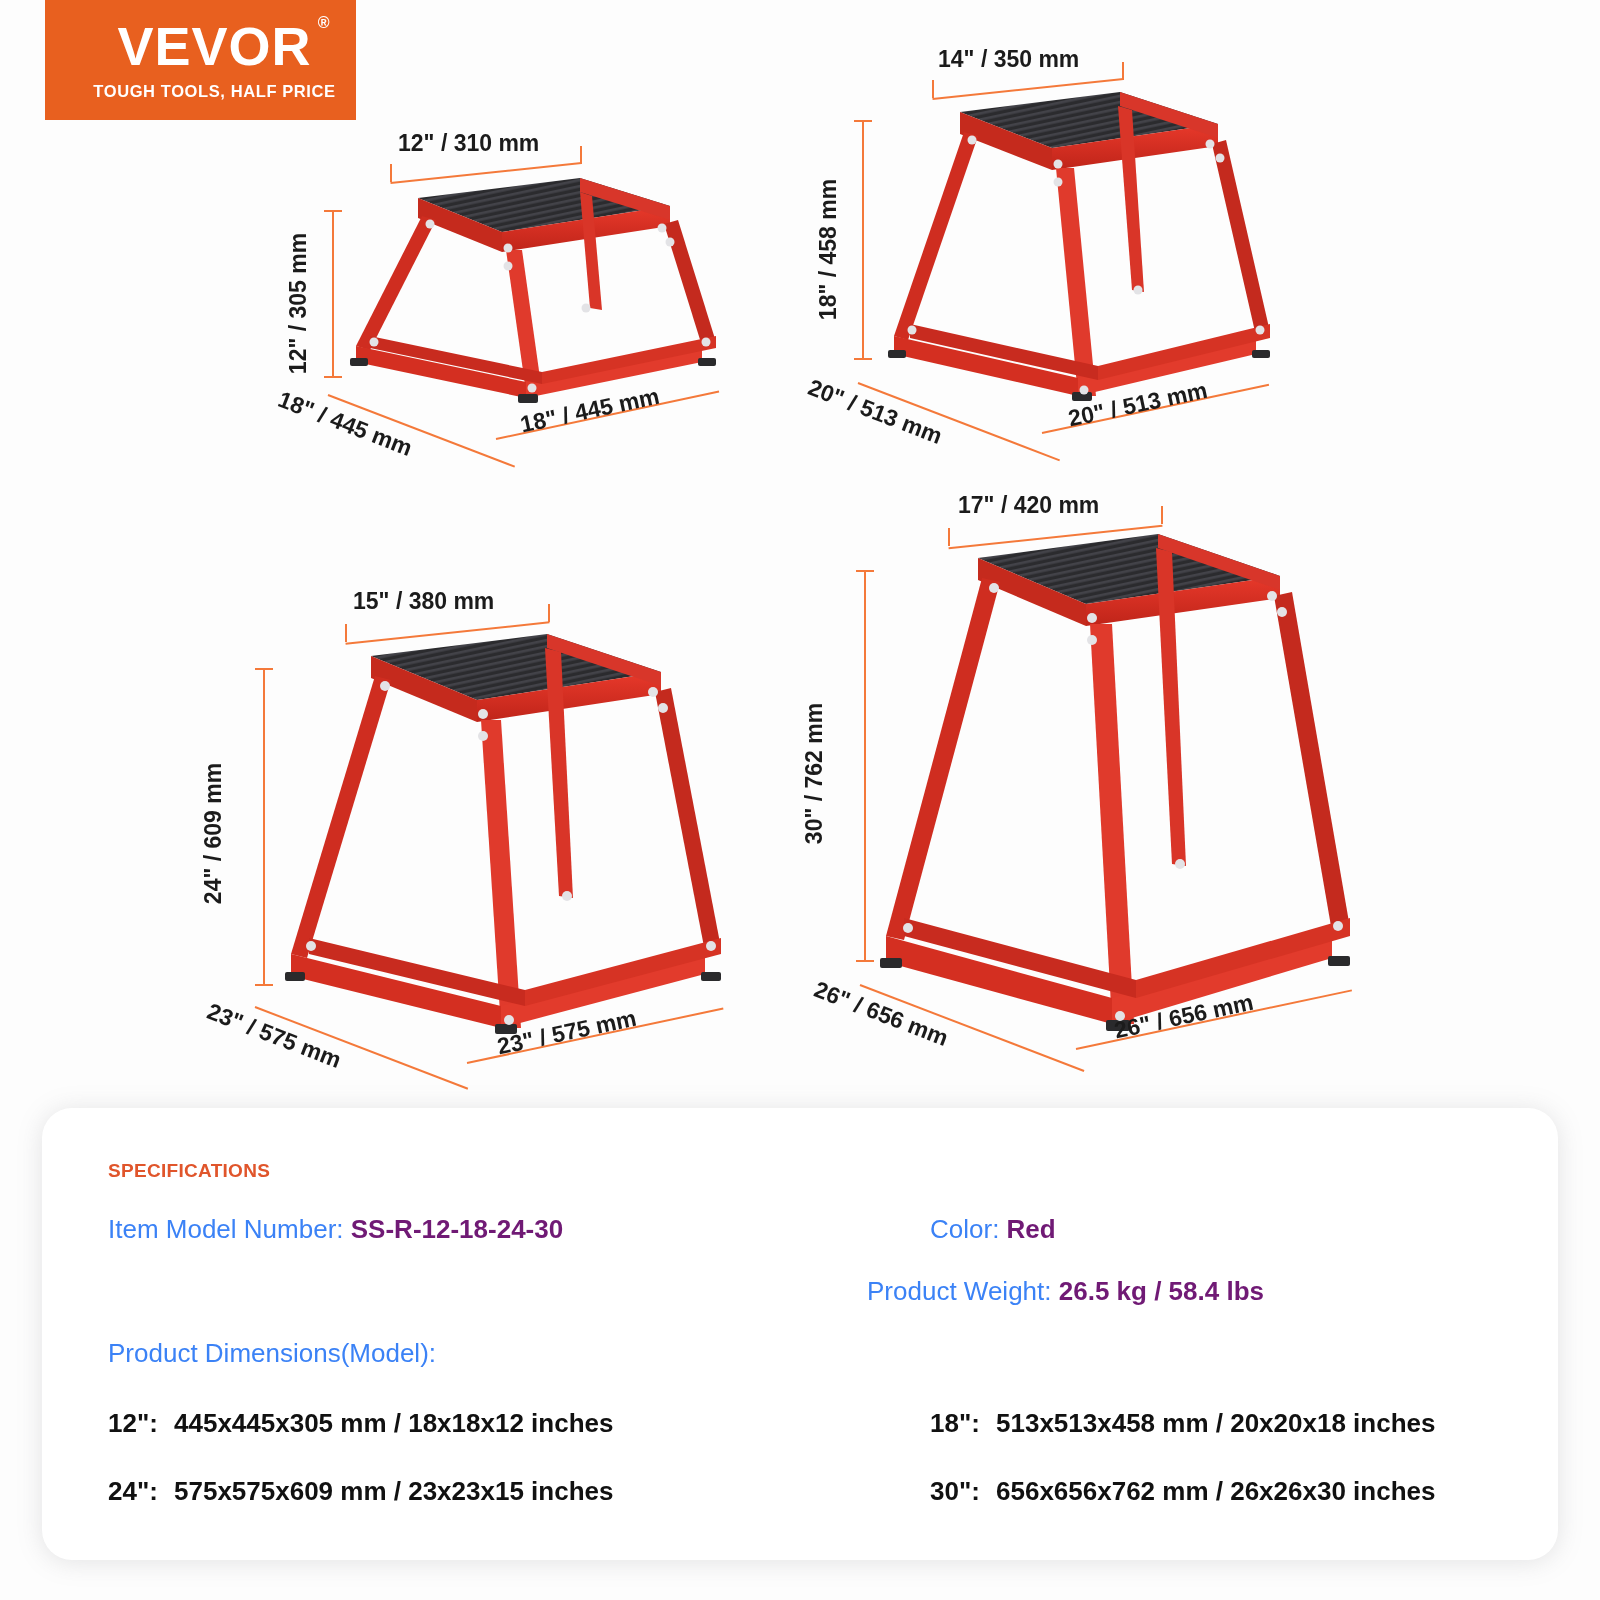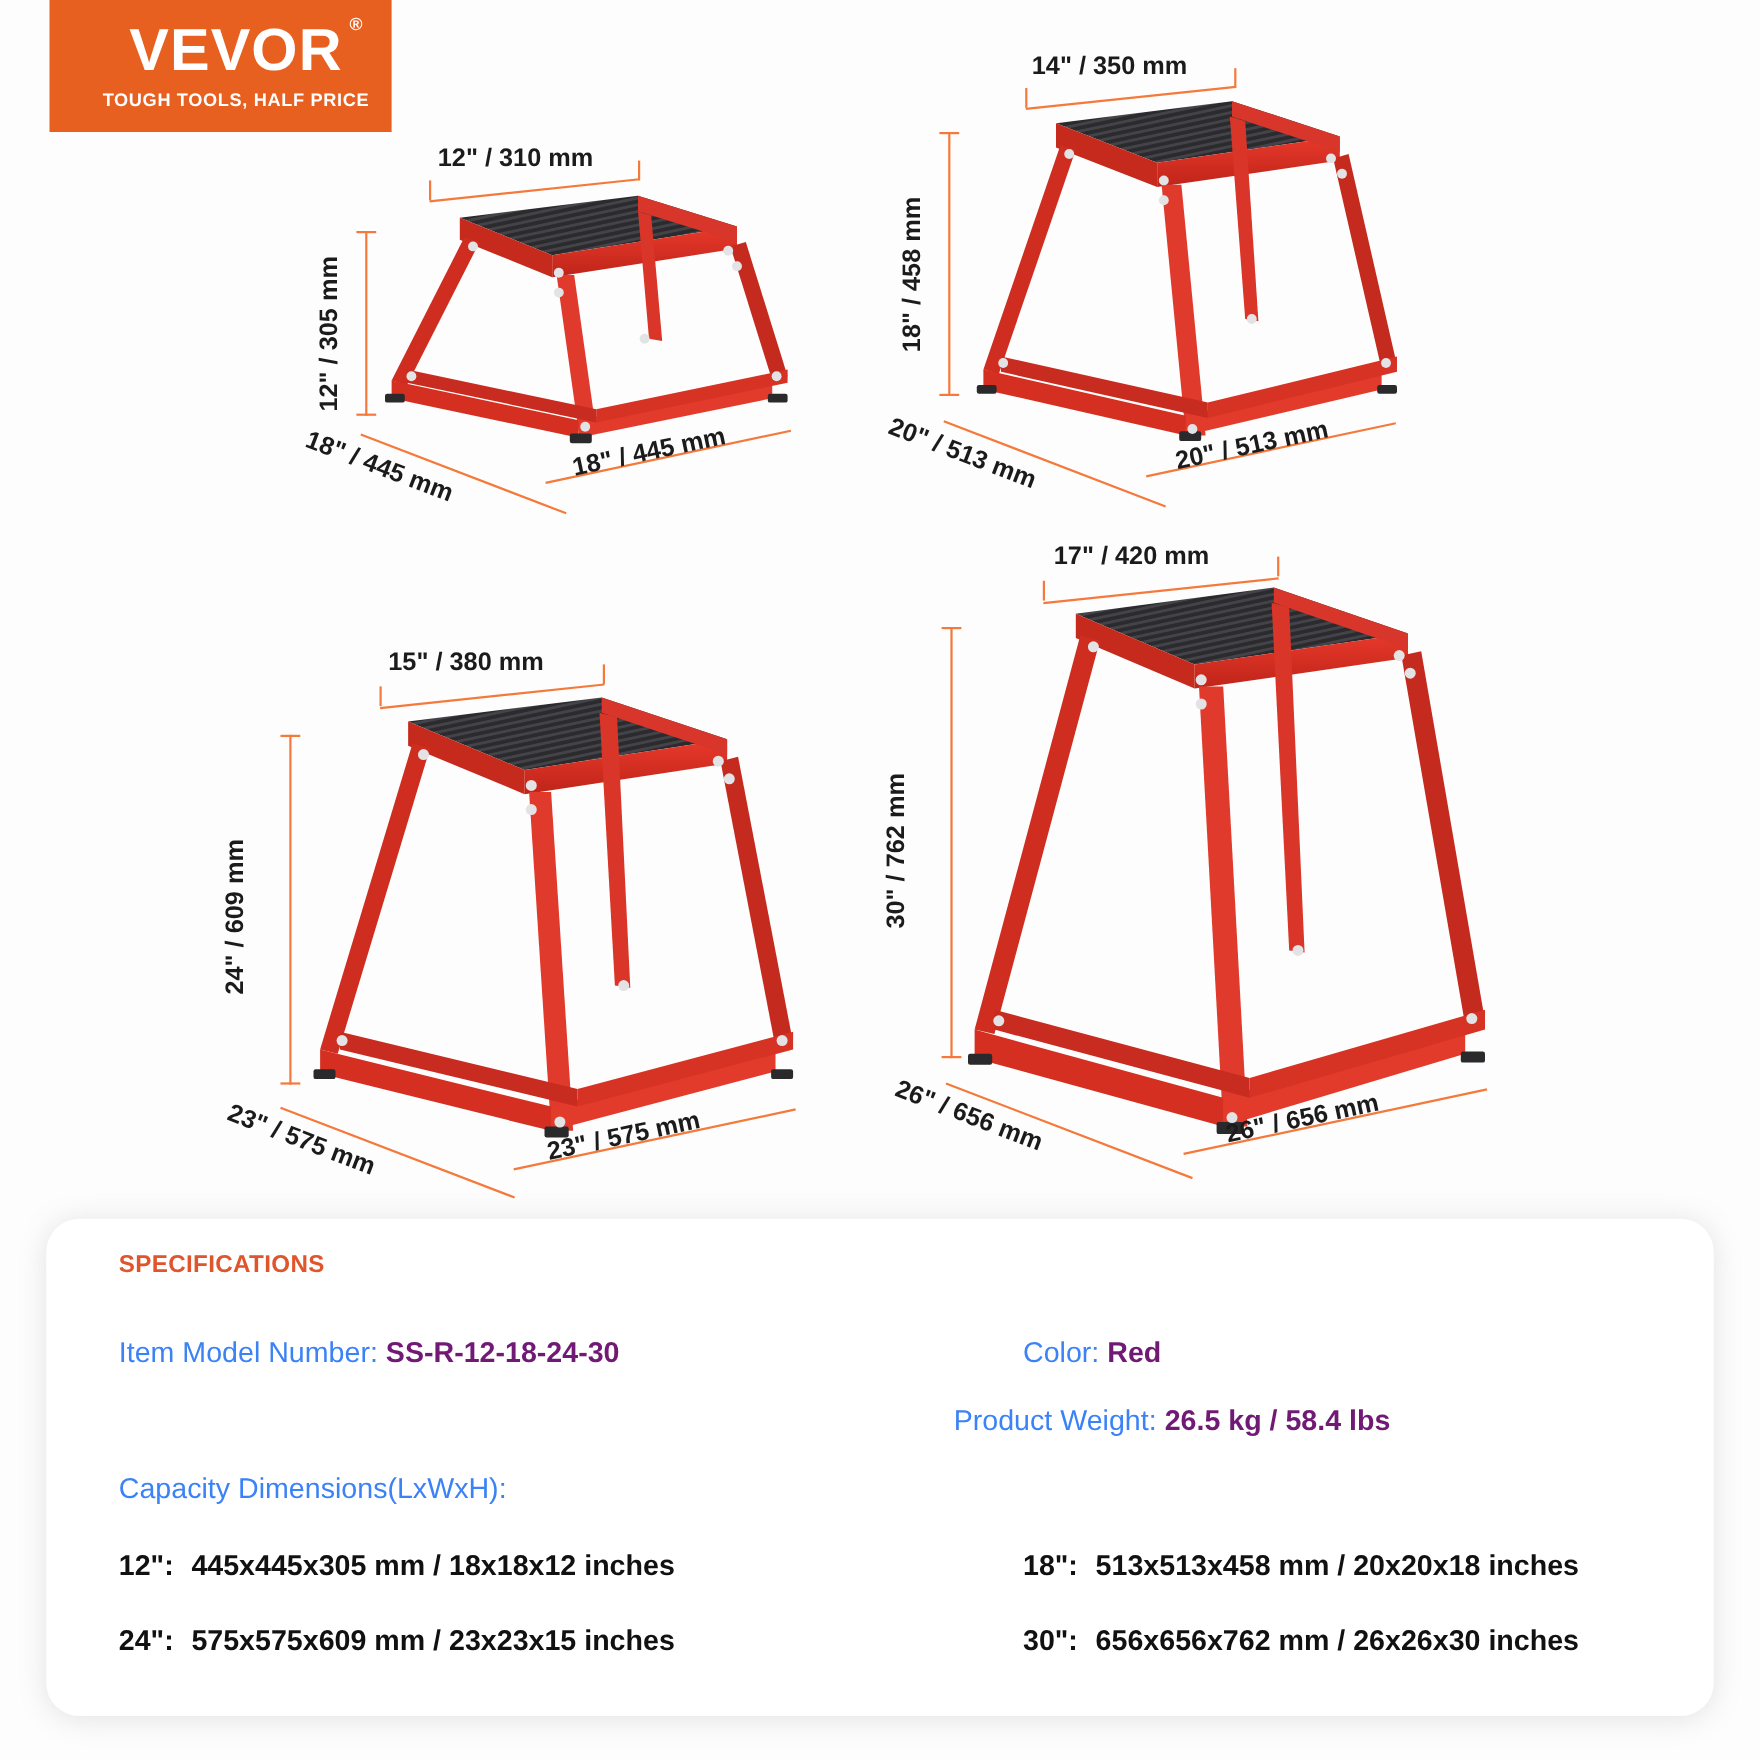--- a/index.html
+++ b/index.html
@@ -49,22 +49,22 @@
   }
 
   
   .spec-card {
     position: absolute; left: 42px; top: 1108px;
     width: 1516px; height: 452px;
     background: #ffffff; border-radius: 30px;
     box-shadow: 0 2px 26px rgba(120,120,125,0.20);
   }
   .spec-title {
-    position: absolute; left: 66px; top: 28px;
-    color: #e0552b; font-size: 22px; font-weight: 700; letter-spacing: 0.3px;
+    position: absolute; left: 66px; top: 52px;
+    color: #e0552b; font-size: 19px; font-weight: 700; letter-spacing: 0.3px;
   }
   .spec-row { position: absolute; font-size: 26px; line-height: 1; white-space: nowrap; }
   .lbl { color: #3b82f6; font-weight: 400; }
   .val { color: #701a75; font-weight: 700; }
   .dim-row { position: absolute; font-size: 26px; font-weight: 700; color: #111; white-space: nowrap; }
   .dim-row .sz { display: inline-block; min-width: 66px; }
 </style>
 </head>
 <body>
 
@@ -319,21 +319,21 @@
       <span class="lbl">Color:</span>
       <span class="val">Red</span>
     </div>
 
 
     <div class="spec-row" style="left:825px; top:170px;">
       <span class="lbl">Product Weight:</span>
       <span class="val">26.5 kg / 58.4 lbs</span>
     </div>
 
-    <div class="spec-row lbl" style="left:66px; top:232px;">Capacity Dimensions(LxWxH):</div>
+    <div class="spec-row lbl" style="left:66px; top:232px;">Product Dimensions(Model):</div>
 
     <div class="dim-row" style="left:66px; top:300px;">
       <span class="sz">12":</span><span>445x445x305 mm / 18x18x12 inches</span>
     </div>
     <div class="dim-row" style="left:888px; top:300px;">
       <span class="sz">18":</span><span>513x513x458 mm / 20x20x18 inches</span>
     </div>
     <div class="dim-row" style="left:66px; top:368px;">
       <span class="sz">24":</span><span>575x575x609 mm / 23x23x15 inches</span>
     </div>

